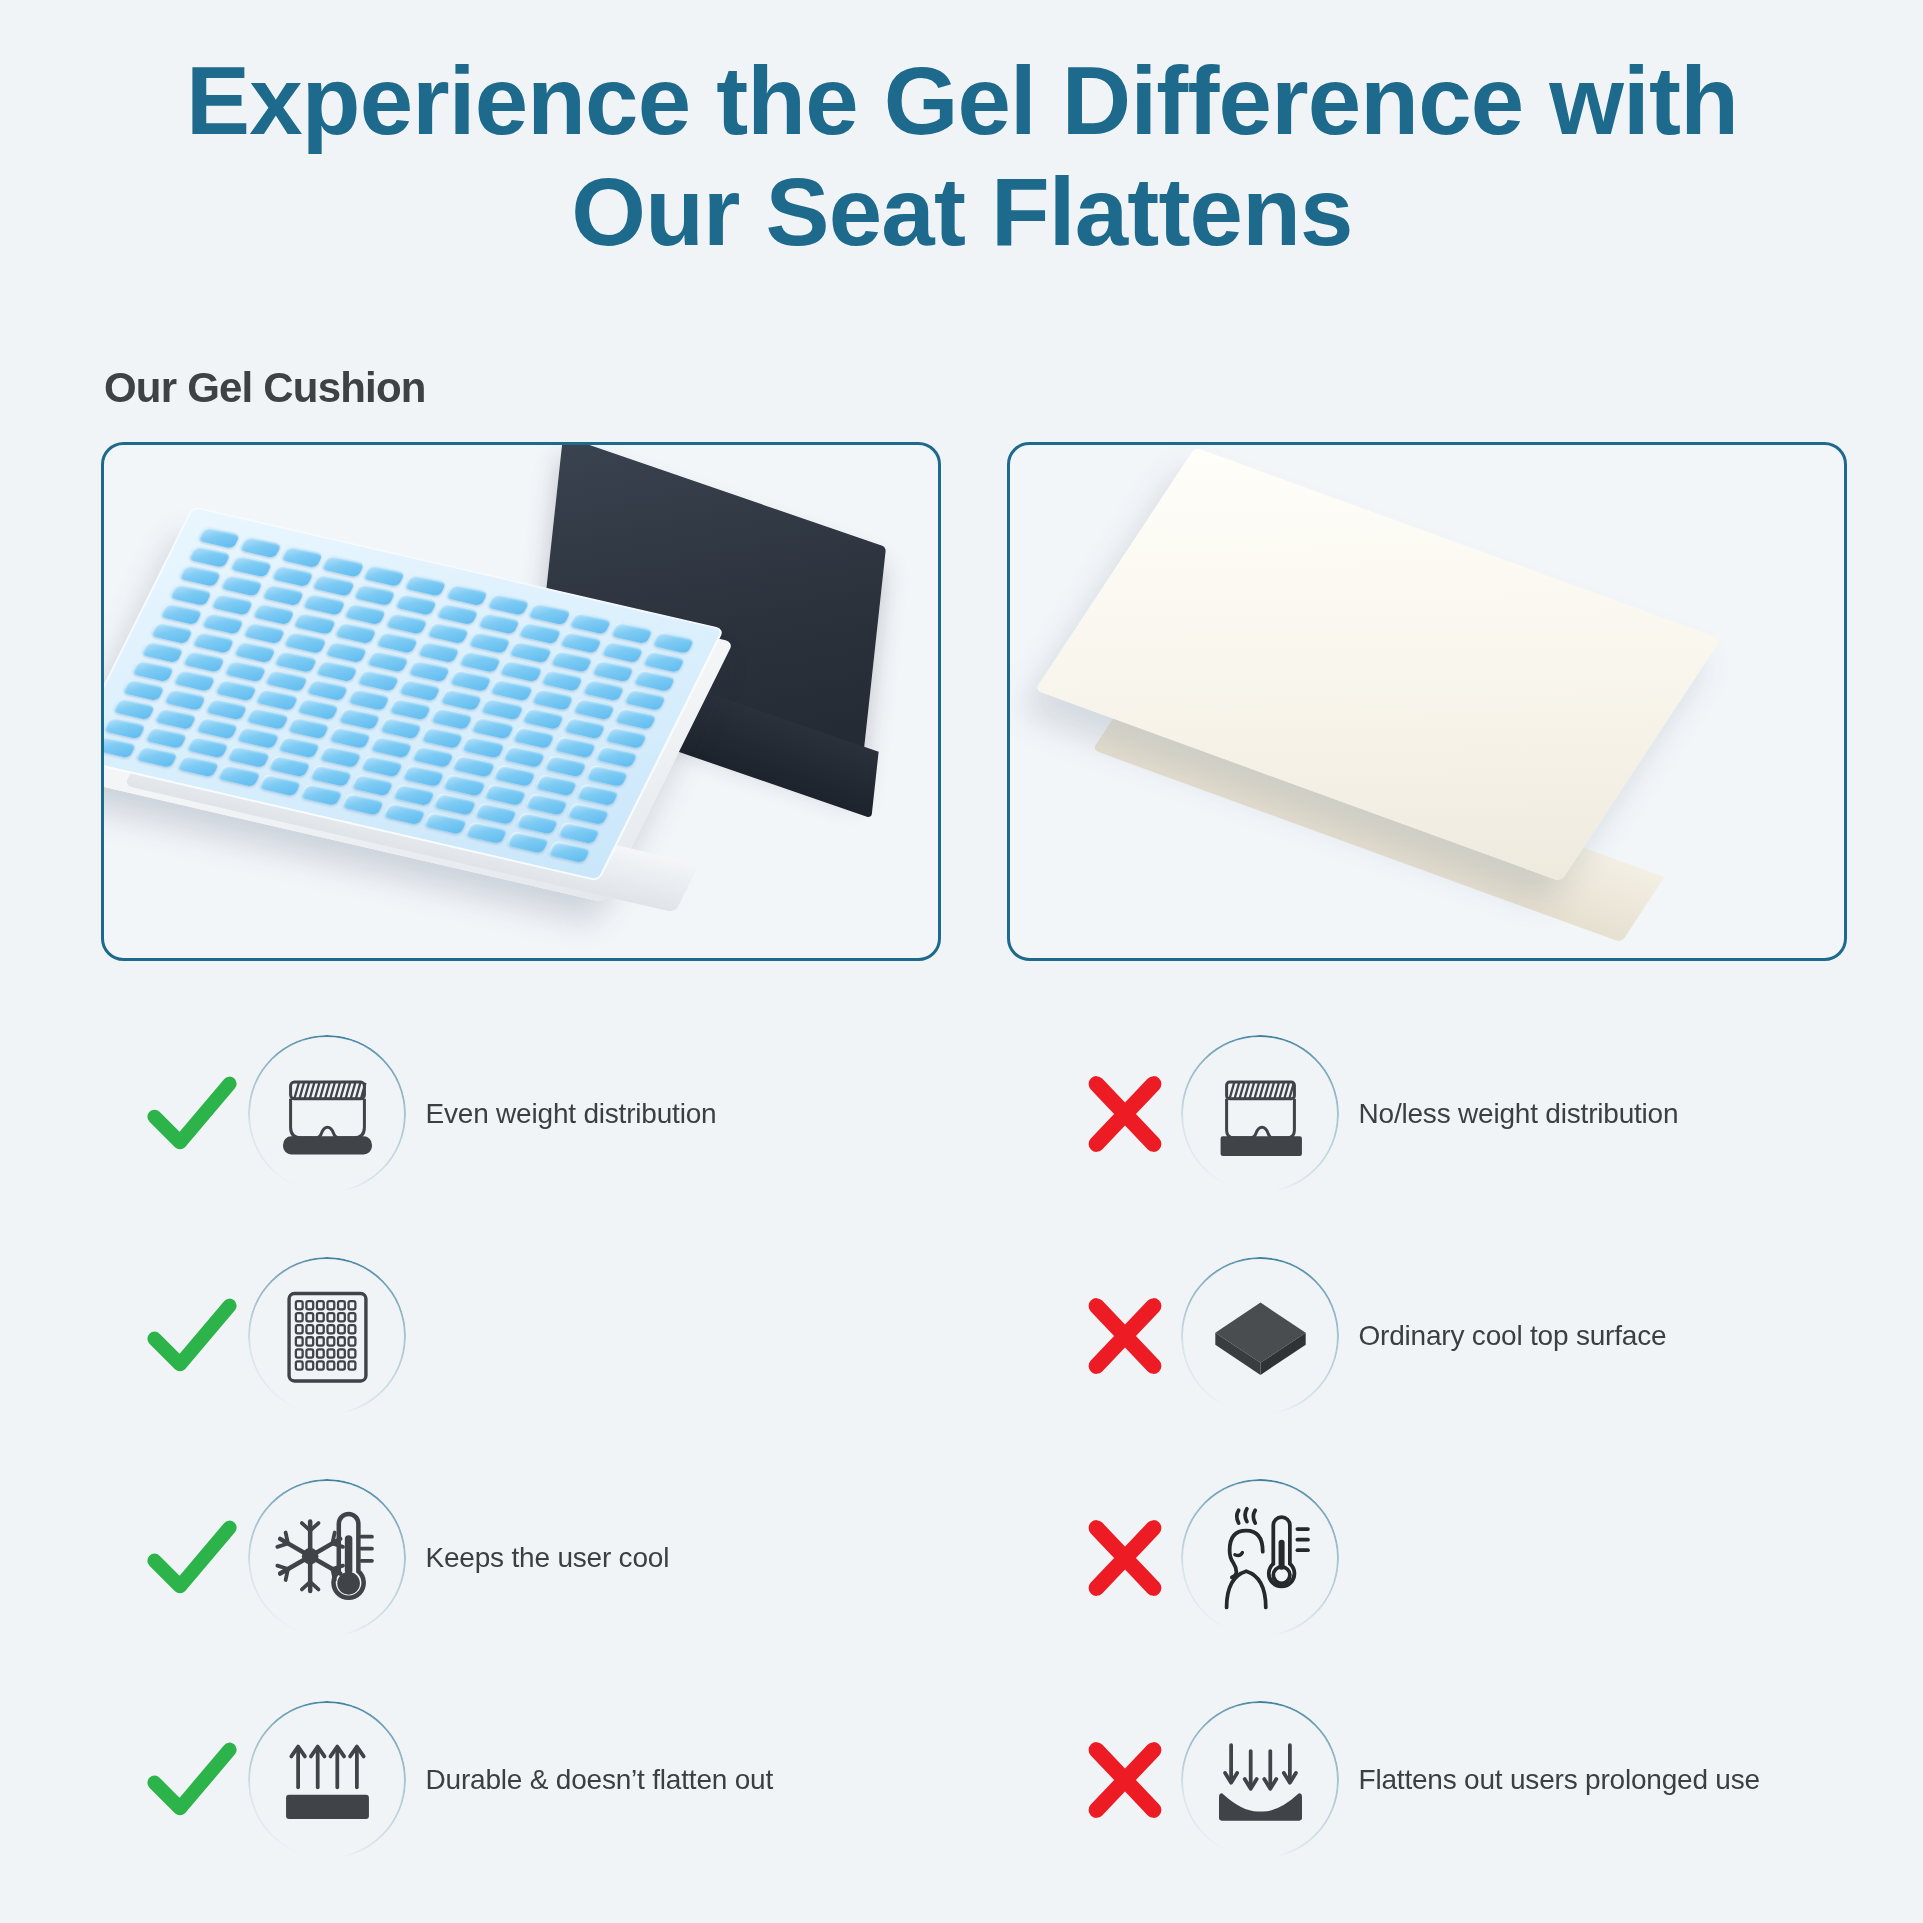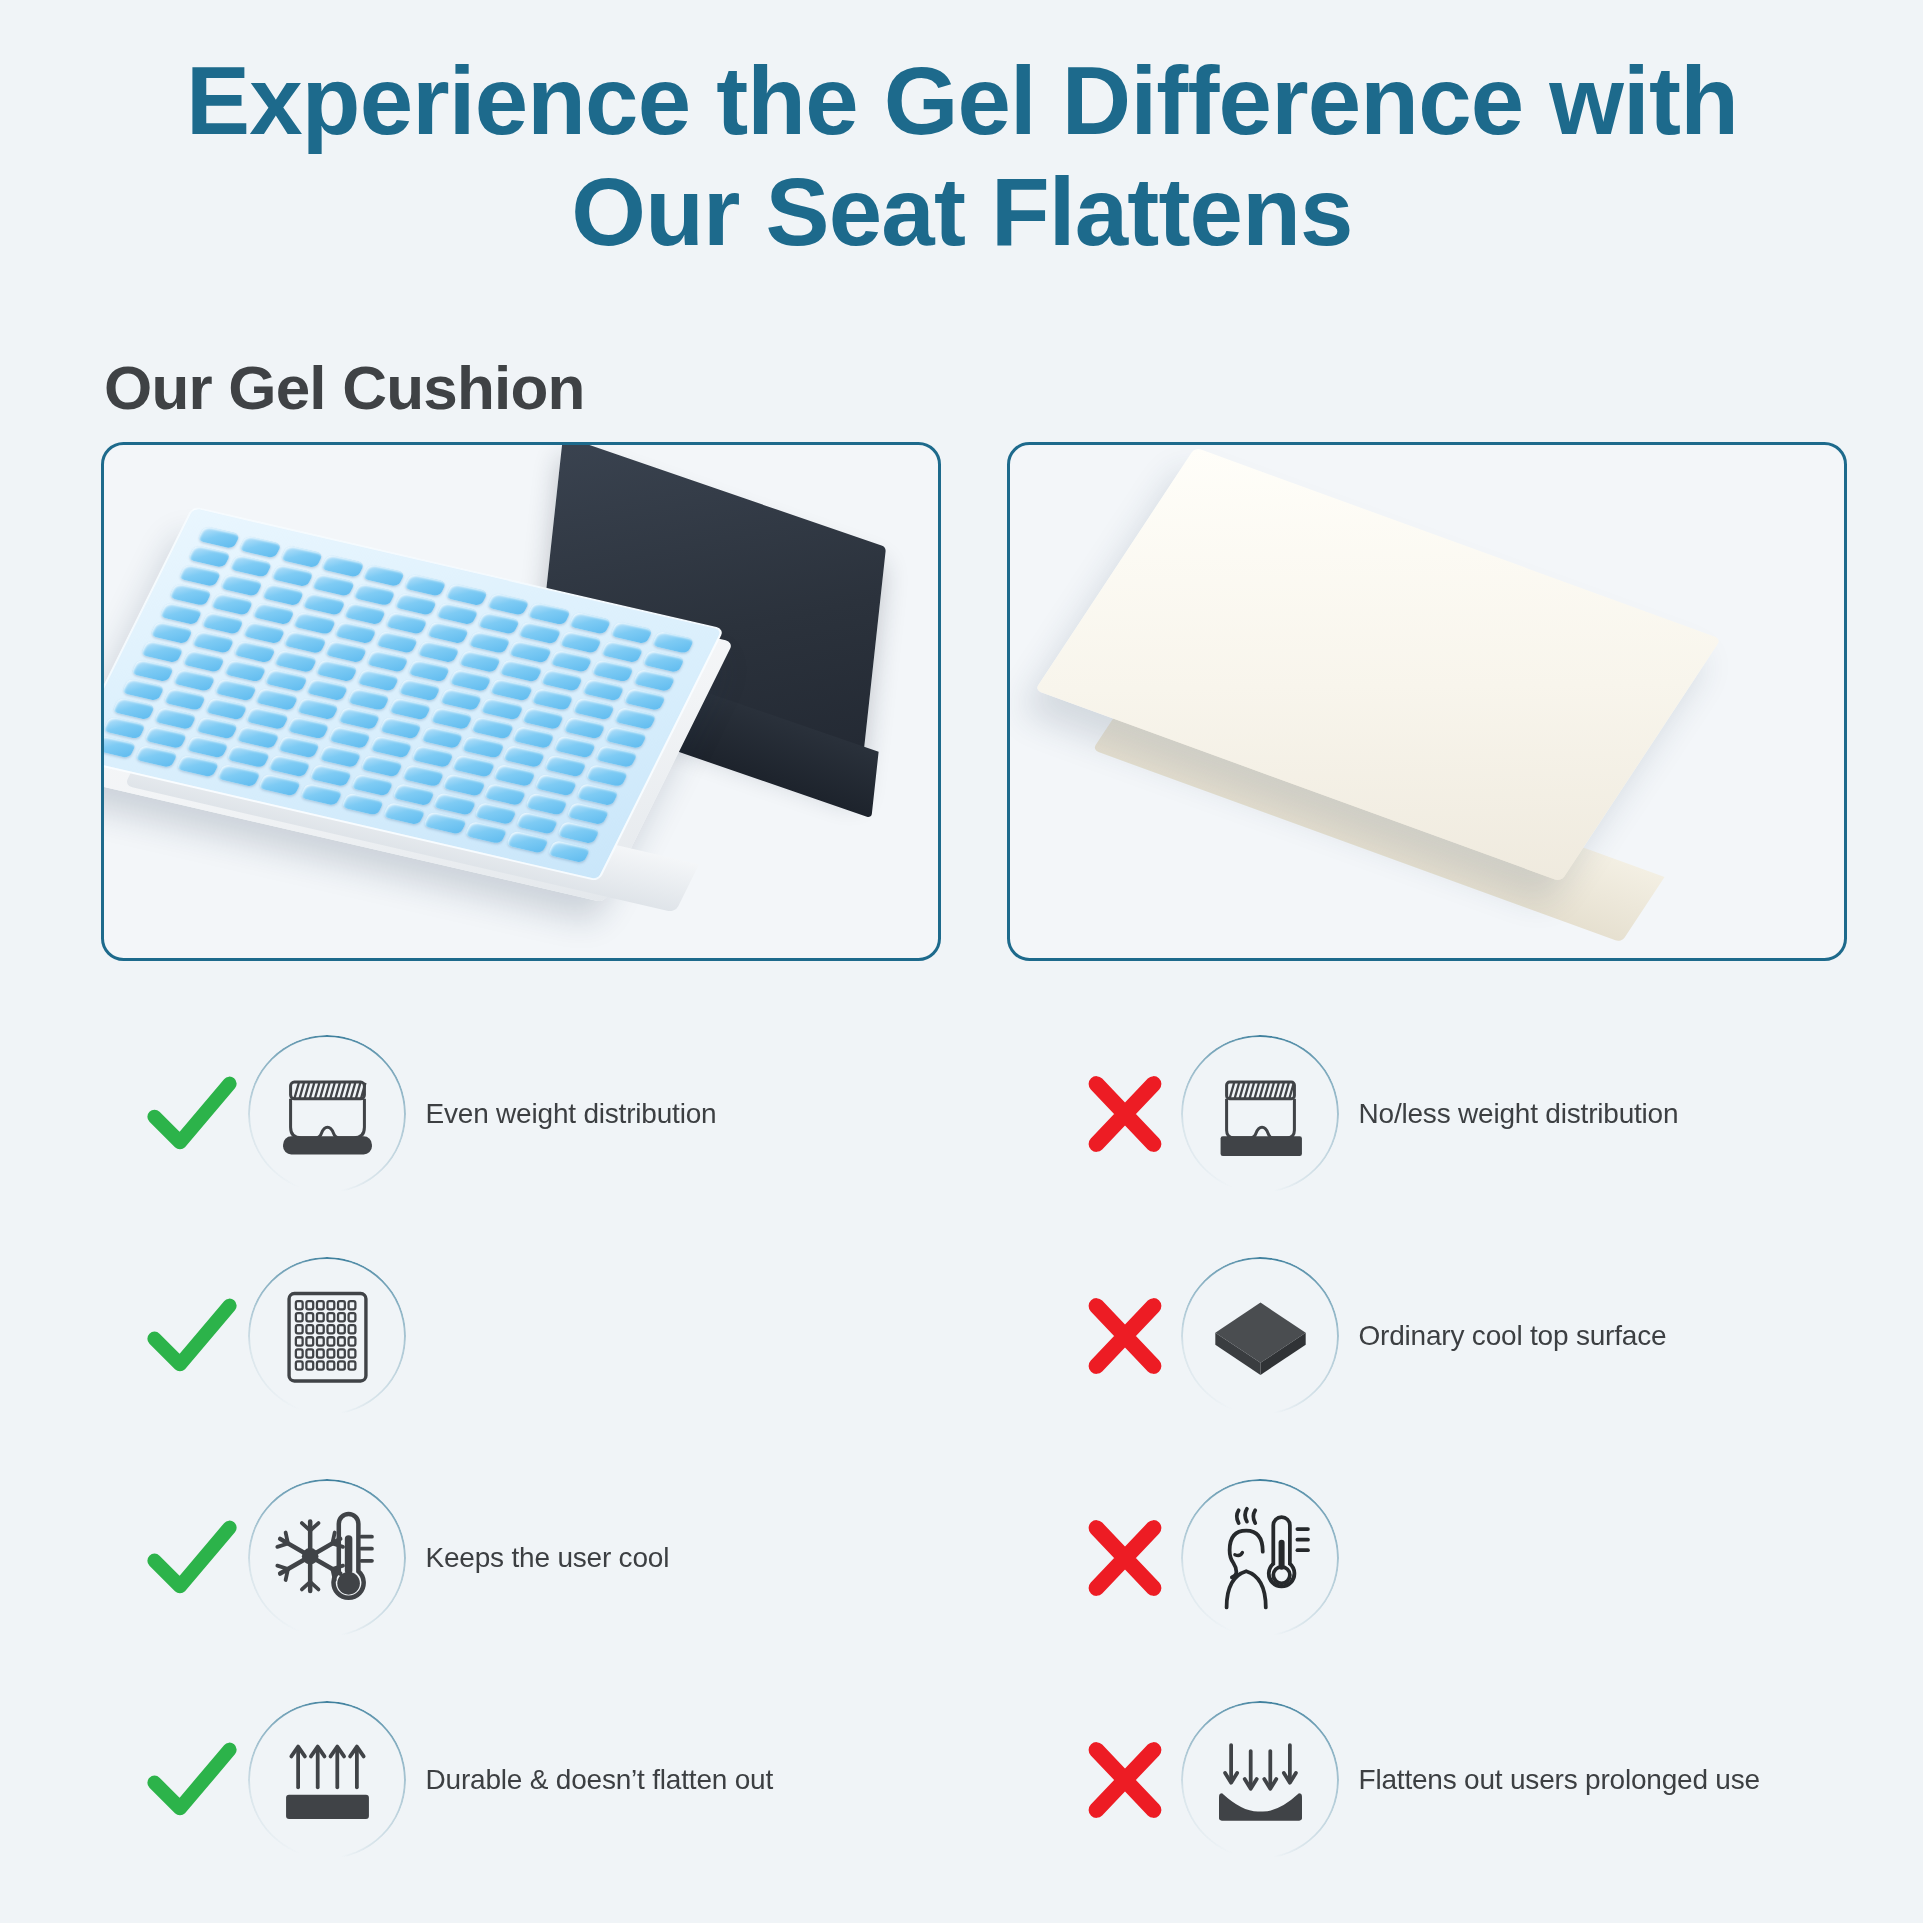--- a/index.html
+++ b/index.html
@@ -33,21 +33,21 @@
     font-size: 96px;
     line-height: 111px;
     letter-spacing: -0.8px;
   }
 
   
   .col-header {
     position: absolute;
     color: #3f4245;
     font-weight: 700;
-    font-size: 62px;
+    font-size: 42px;
     line-height: 69px;
     letter-spacing: -0.8px;
     white-space: nowrap;
   }
   .col-header.left  { left: 104px; top: 353px; }
   .col-header.right { left: 1014px; top: 353px; }
 
   
   .product-card {
     position: absolute;

